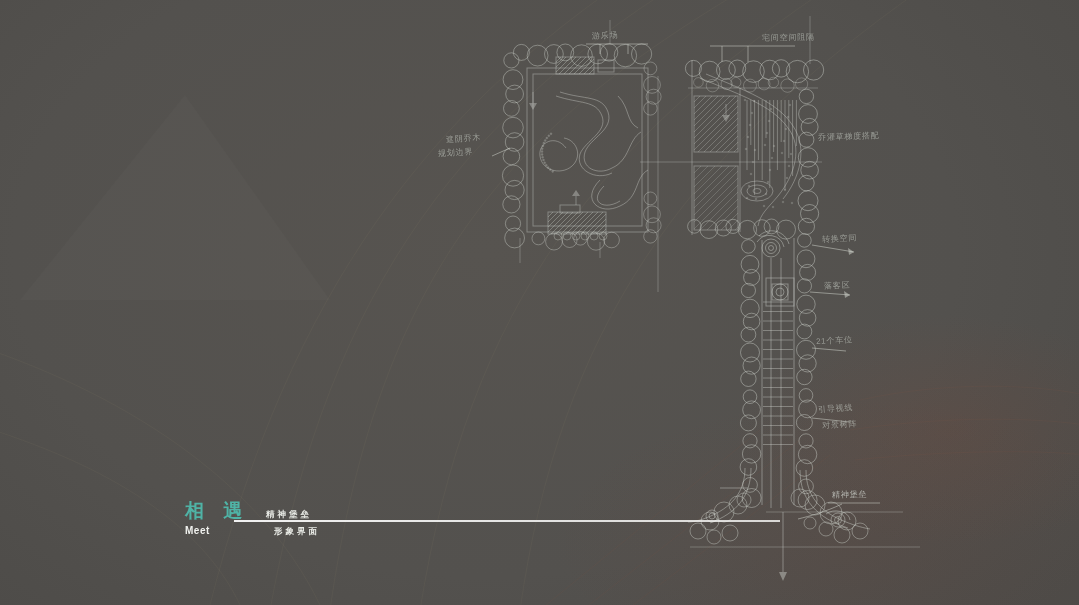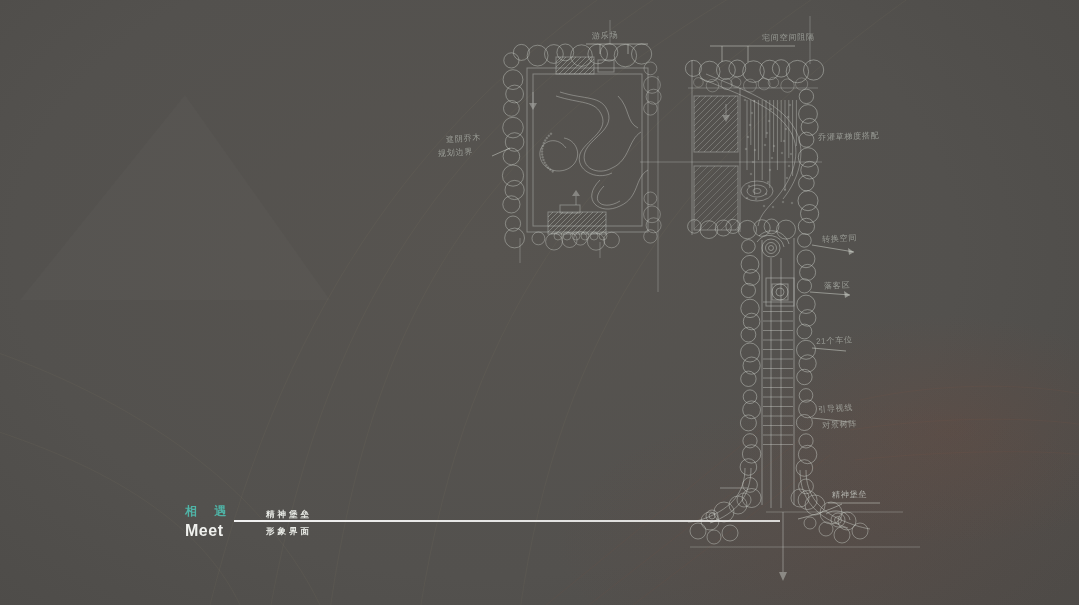--- a/index.html
+++ b/index.html
@@ -14,34 +14,34 @@
   svg{position:absolute;left:0;top:0;}
   .ann{
     position:absolute;
     font-size:8px;letter-spacing:.8px;line-height:1.25;
     color:rgba(223,227,219,.55);white-space:nowrap;
     text-shadow:0 0 1px rgba(0,0,0,.2);
   }
   .ann.bright{color:rgba(230,233,226,.7);}
   .title-block{position:absolute;left:185px;top:500px;}
   .title-cn{
-    font-size:12px;font-weight:bold;letter-spacing:7px;
+    font-size:19px;font-weight:bold;letter-spacing:7px;
     color:#4fb3a6;line-height:22px;
   }
   .title-en{
-    font-size:16px;font-weight:bold;color:#f0f1ee;
+    font-size:10px;font-weight:bold;color:#f0f1ee;
     letter-spacing:.5px;margin-top:2px;line-height:13px;
   }
   .rule{
     position:absolute;left:234px;top:520px;width:546px;height:2px;
     background:linear-gradient(90deg, rgba(250,250,250,.95), rgba(240,240,238,.85));
   }
   .sub{position:absolute;font-size:8.5px;font-weight:bold;letter-spacing:3px;color:#e9ebe6;}
   .sub-top{left:266px;top:509px;}
-  .sub-bottom{left:266px;top:526px;text-align:right;}
+  .sub-bottom{left:274px;top:526px;text-align:right;}
 </style>
 </head>
 <body>
 
 <div class="stage">
 
   <svg width="1079" height="605">
     <g fill="none" stroke="rgba(168,158,112,0.08)" stroke-width="1">
       <path d="M 760,-20 C 520,120 380,260 330,610"></path>
       <path d="M 700,-30 C 470,110 330,280 270,610"></path>

